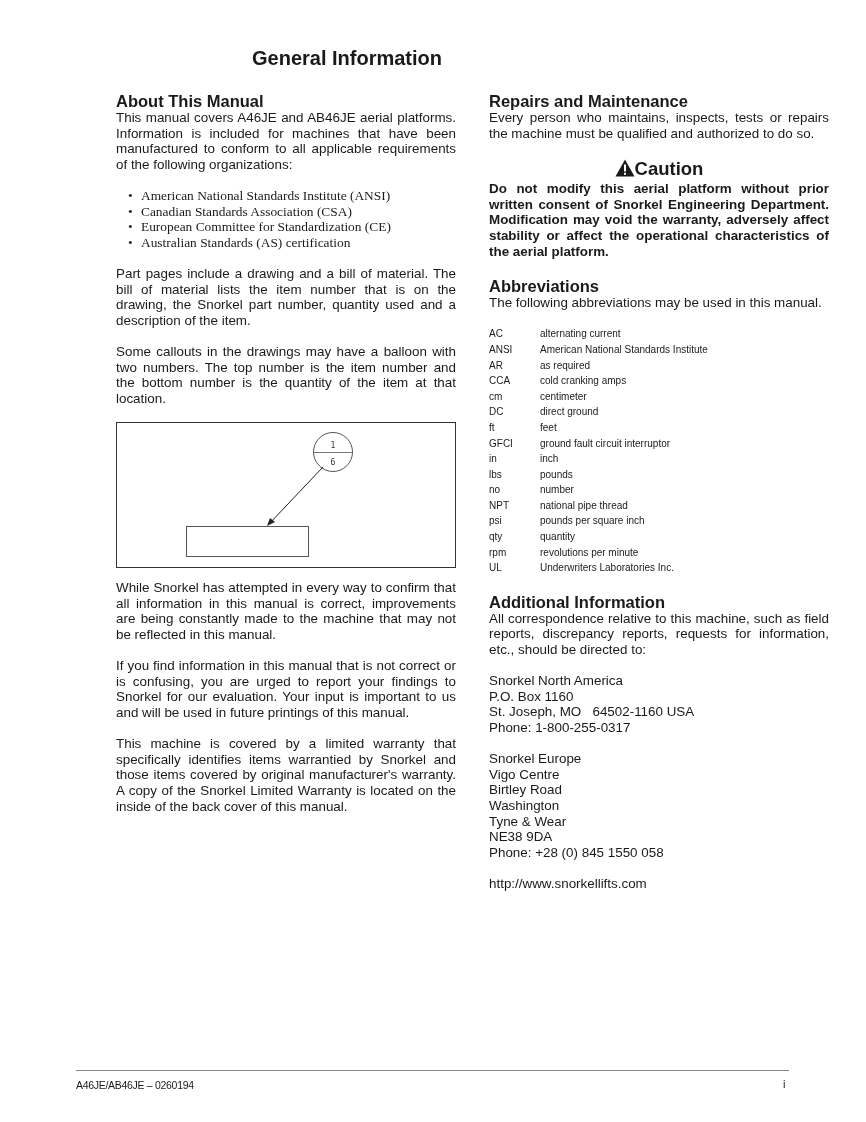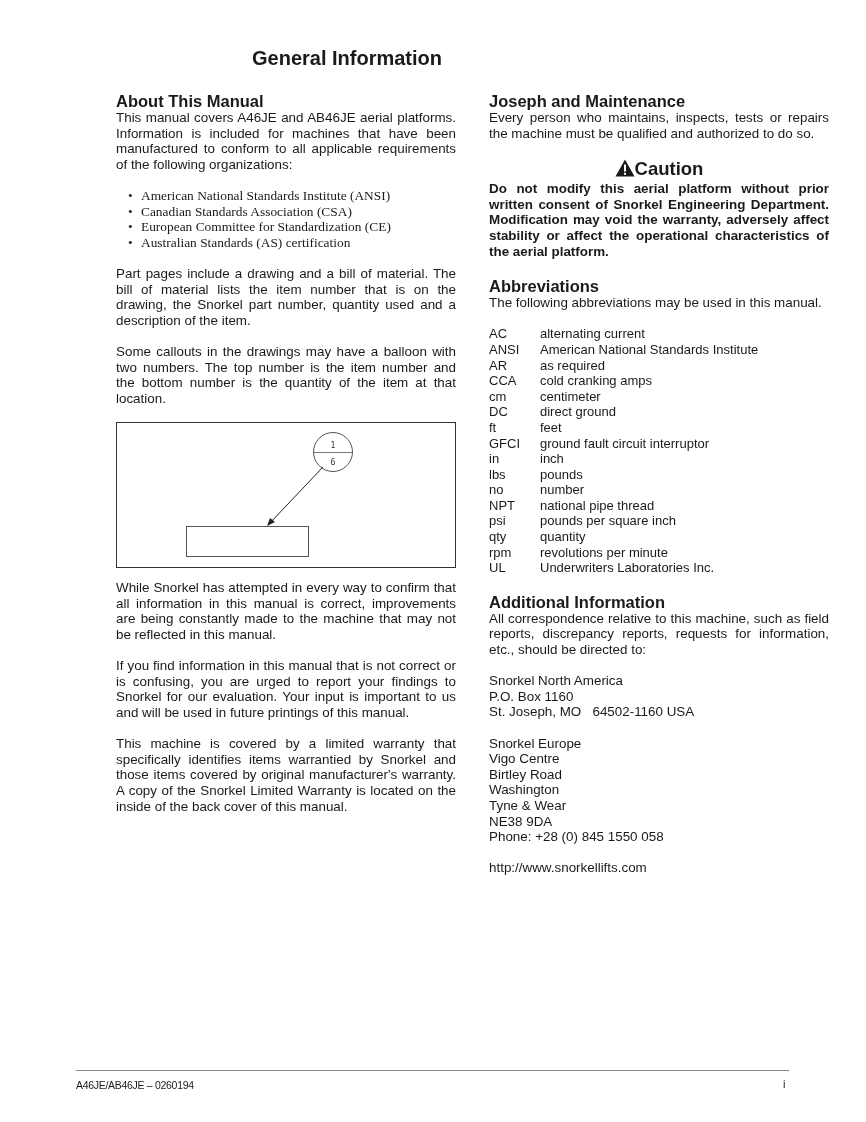--- a/index.html
+++ b/index.html
@@ -23,21 +23,21 @@
   .balloon .divider { position: absolute; left: 0; right: 0; top: 19px; border-top: 1px solid #777; }
   .balloon .num { position: absolute; left: 0; right: 0; text-align: center;
                   font-family: "DejaVu Sans Mono", monospace; font-size: 8px; color: #333; }
   .balloon .top { top: 5px; }
   .balloon .bot { top: 22px; }
   .fig-box { position: absolute; left: 69px; top: 103px; width: 121px; height: 29px; border: 1px solid #555; }
   .fig-arrow { position: absolute; left: 0; top: 0; }
   .caution-title { text-align: center; font-size: 18.5px; font-weight: bold; margin-top: 4px; line-height: 20px; }
   .caution-title .warn-icon { display: inline-block; vertical-align: -2px; }
   .caution-body { font-weight: bold; text-align: justify; font-size: 13.4px; line-height: 15.6px; }
-  table.abbr { border-collapse: collapse; font-size: 13px; }
+  table.abbr { border-collapse: collapse; font-size: 10px; }
   table.abbr td { padding: 0; line-height: 15.6px; vertical-align: top; }
   table.abbr td.term { width: 51px; }
   .footer-rule { position: absolute; left: 76px; width: 713px; top: 1070px; border-top: 1.5px solid #888; }
   .footer-left { position: absolute; left: 76px; top: 1079px; font-size: 10.5px; letter-spacing: -0.3px; text-align: center; }
   .footer-right { position: absolute; left: 783px; top: 1078px; font-size: 11px; }
 </style>
 </head>
 <body>
 
 <div class="page-title">General Information</div>
@@ -72,21 +72,21 @@
 
   <div style="height:12px"></div>
   <p class="just">While Snorkel has attempted in every way to confirm that all information in this manual is correct, improvements are being constantly made to the machine that may not be reflected in this manual.</p>
   <div class="gap"></div>
   <p class="just">If you find information in this manual that is not correct or is confusing, you are urged to report your findings to Snorkel for our evaluation. Your input is important to us and will be used in future printings of this manual.</p>
   <div class="gap"></div>
   <p class="just">This machine is covered by a limited warranty that specifically identifies items warrantied by Snorkel and those items covered by original manufacturer's warranty. A copy of the Snorkel Limited Warranty is located on the inside of the back cover of this manual.</p>
 </div>
 
 <div class="col col-right">
-  <h2>Joseph and Maintenance</h2>
+  <h2>Repairs and Maintenance</h2>
   <p class="just">Every person who maintains, inspects, tests or repairs the machine must be qualified and authorized to do so.</p>
   <div style="height:14px"></div>
   <div class="caution-title">
     <span class="warn-icon">
       <svg width="20" height="18" viewBox="0 0 20 18">
         <polygon points="10,0.5 19.5,17.5 0.5,17.5" fill="#1a1a1a"></polygon>
         <rect x="9" y="5.5" width="2" height="7" fill="#fff"></rect>
         <rect x="9" y="13.8" width="2" height="2" fill="#fff"></rect>
       </svg>
     </span><span>Caution</span>
@@ -167,20 +167,21 @@
   </table>
 
   <div style="height:17px"></div>
   <h2>Additional Information</h2>
   <p class="just">All correspondence relative to this machine, such as field reports, discrepancy reports, requests for information, etc., should be directed to:</p>
   <div class="gap"></div>
   <div>
     <div>Snorkel North America</div>
     <div>P.O. Box 1160</div>
     <div style="white-space:pre">St. Joseph, MO   64502-1160 USA</div>
+    <div>Phone: 1-800-255-0317</div>
   </div>
   <div class="gap"></div>
   <div>
     <div>Snorkel Europe</div>
     <div>Vigo Centre</div>
     <div>Birtley Road</div>
     <div>Washington</div>
     <div>Tyne &amp; Wear</div>
     <div>NE38 9DA</div>
     <div>Phone: +28 (0) 845 1550 058</div>

